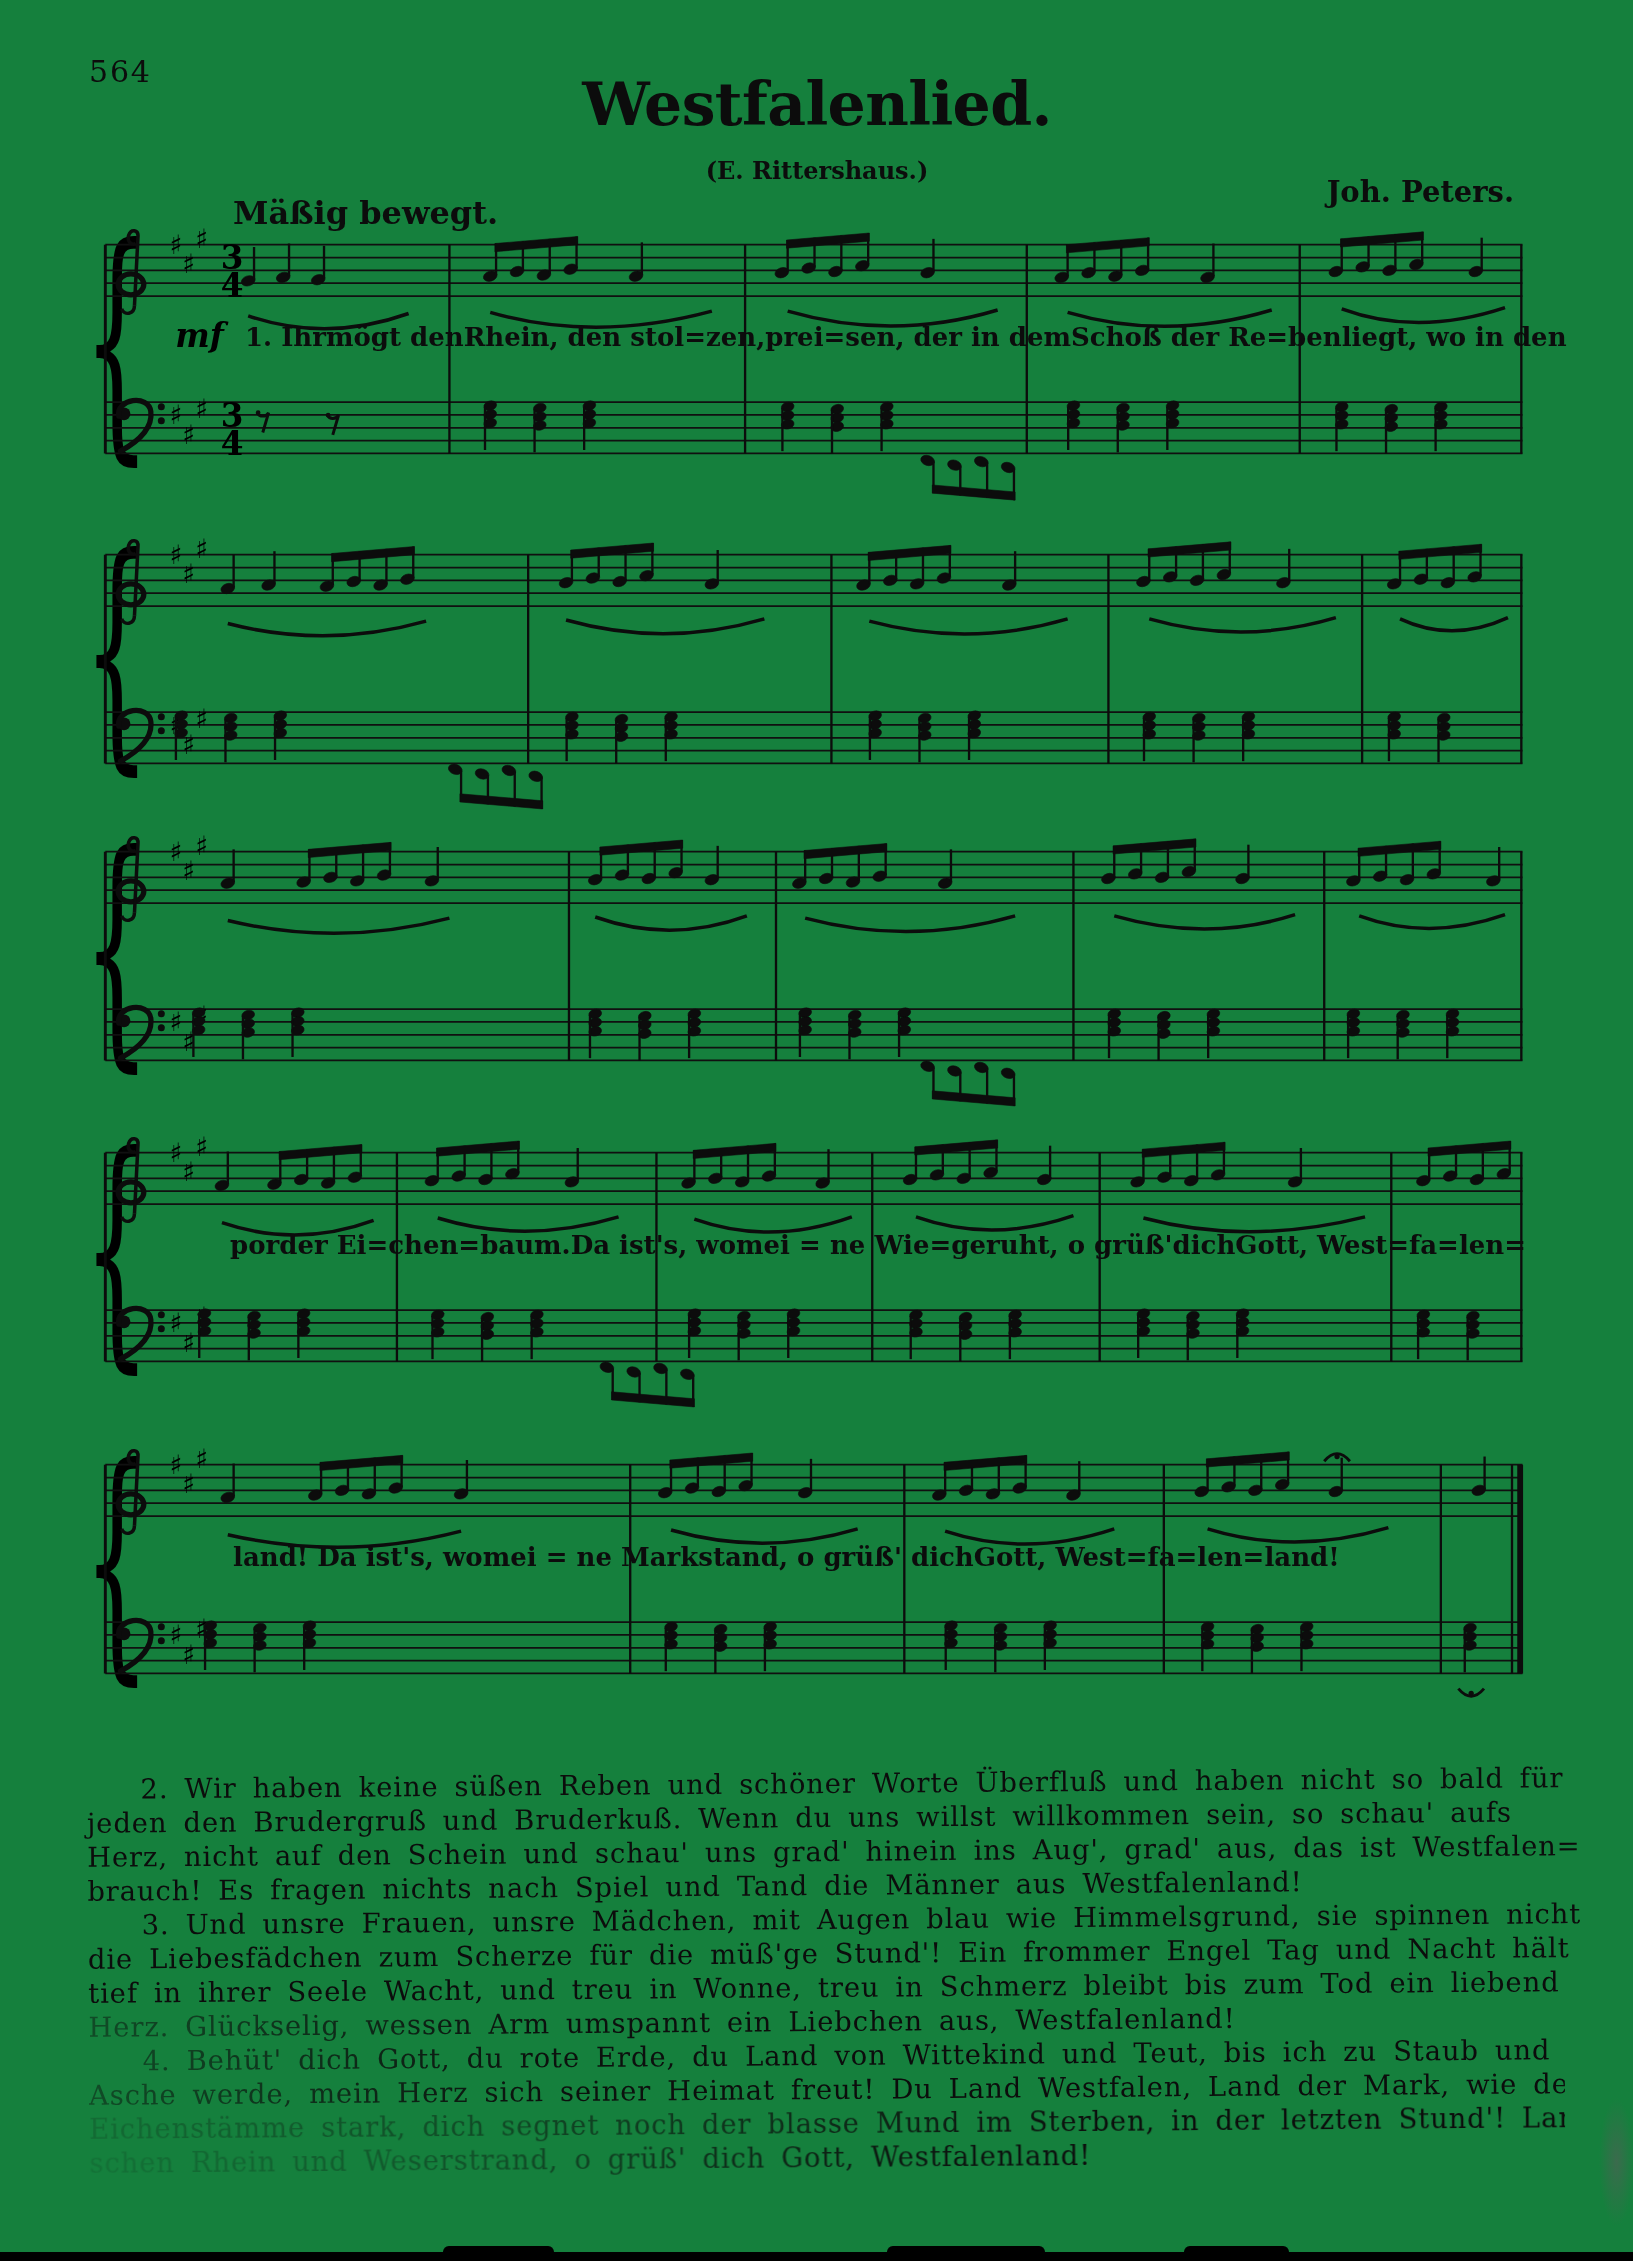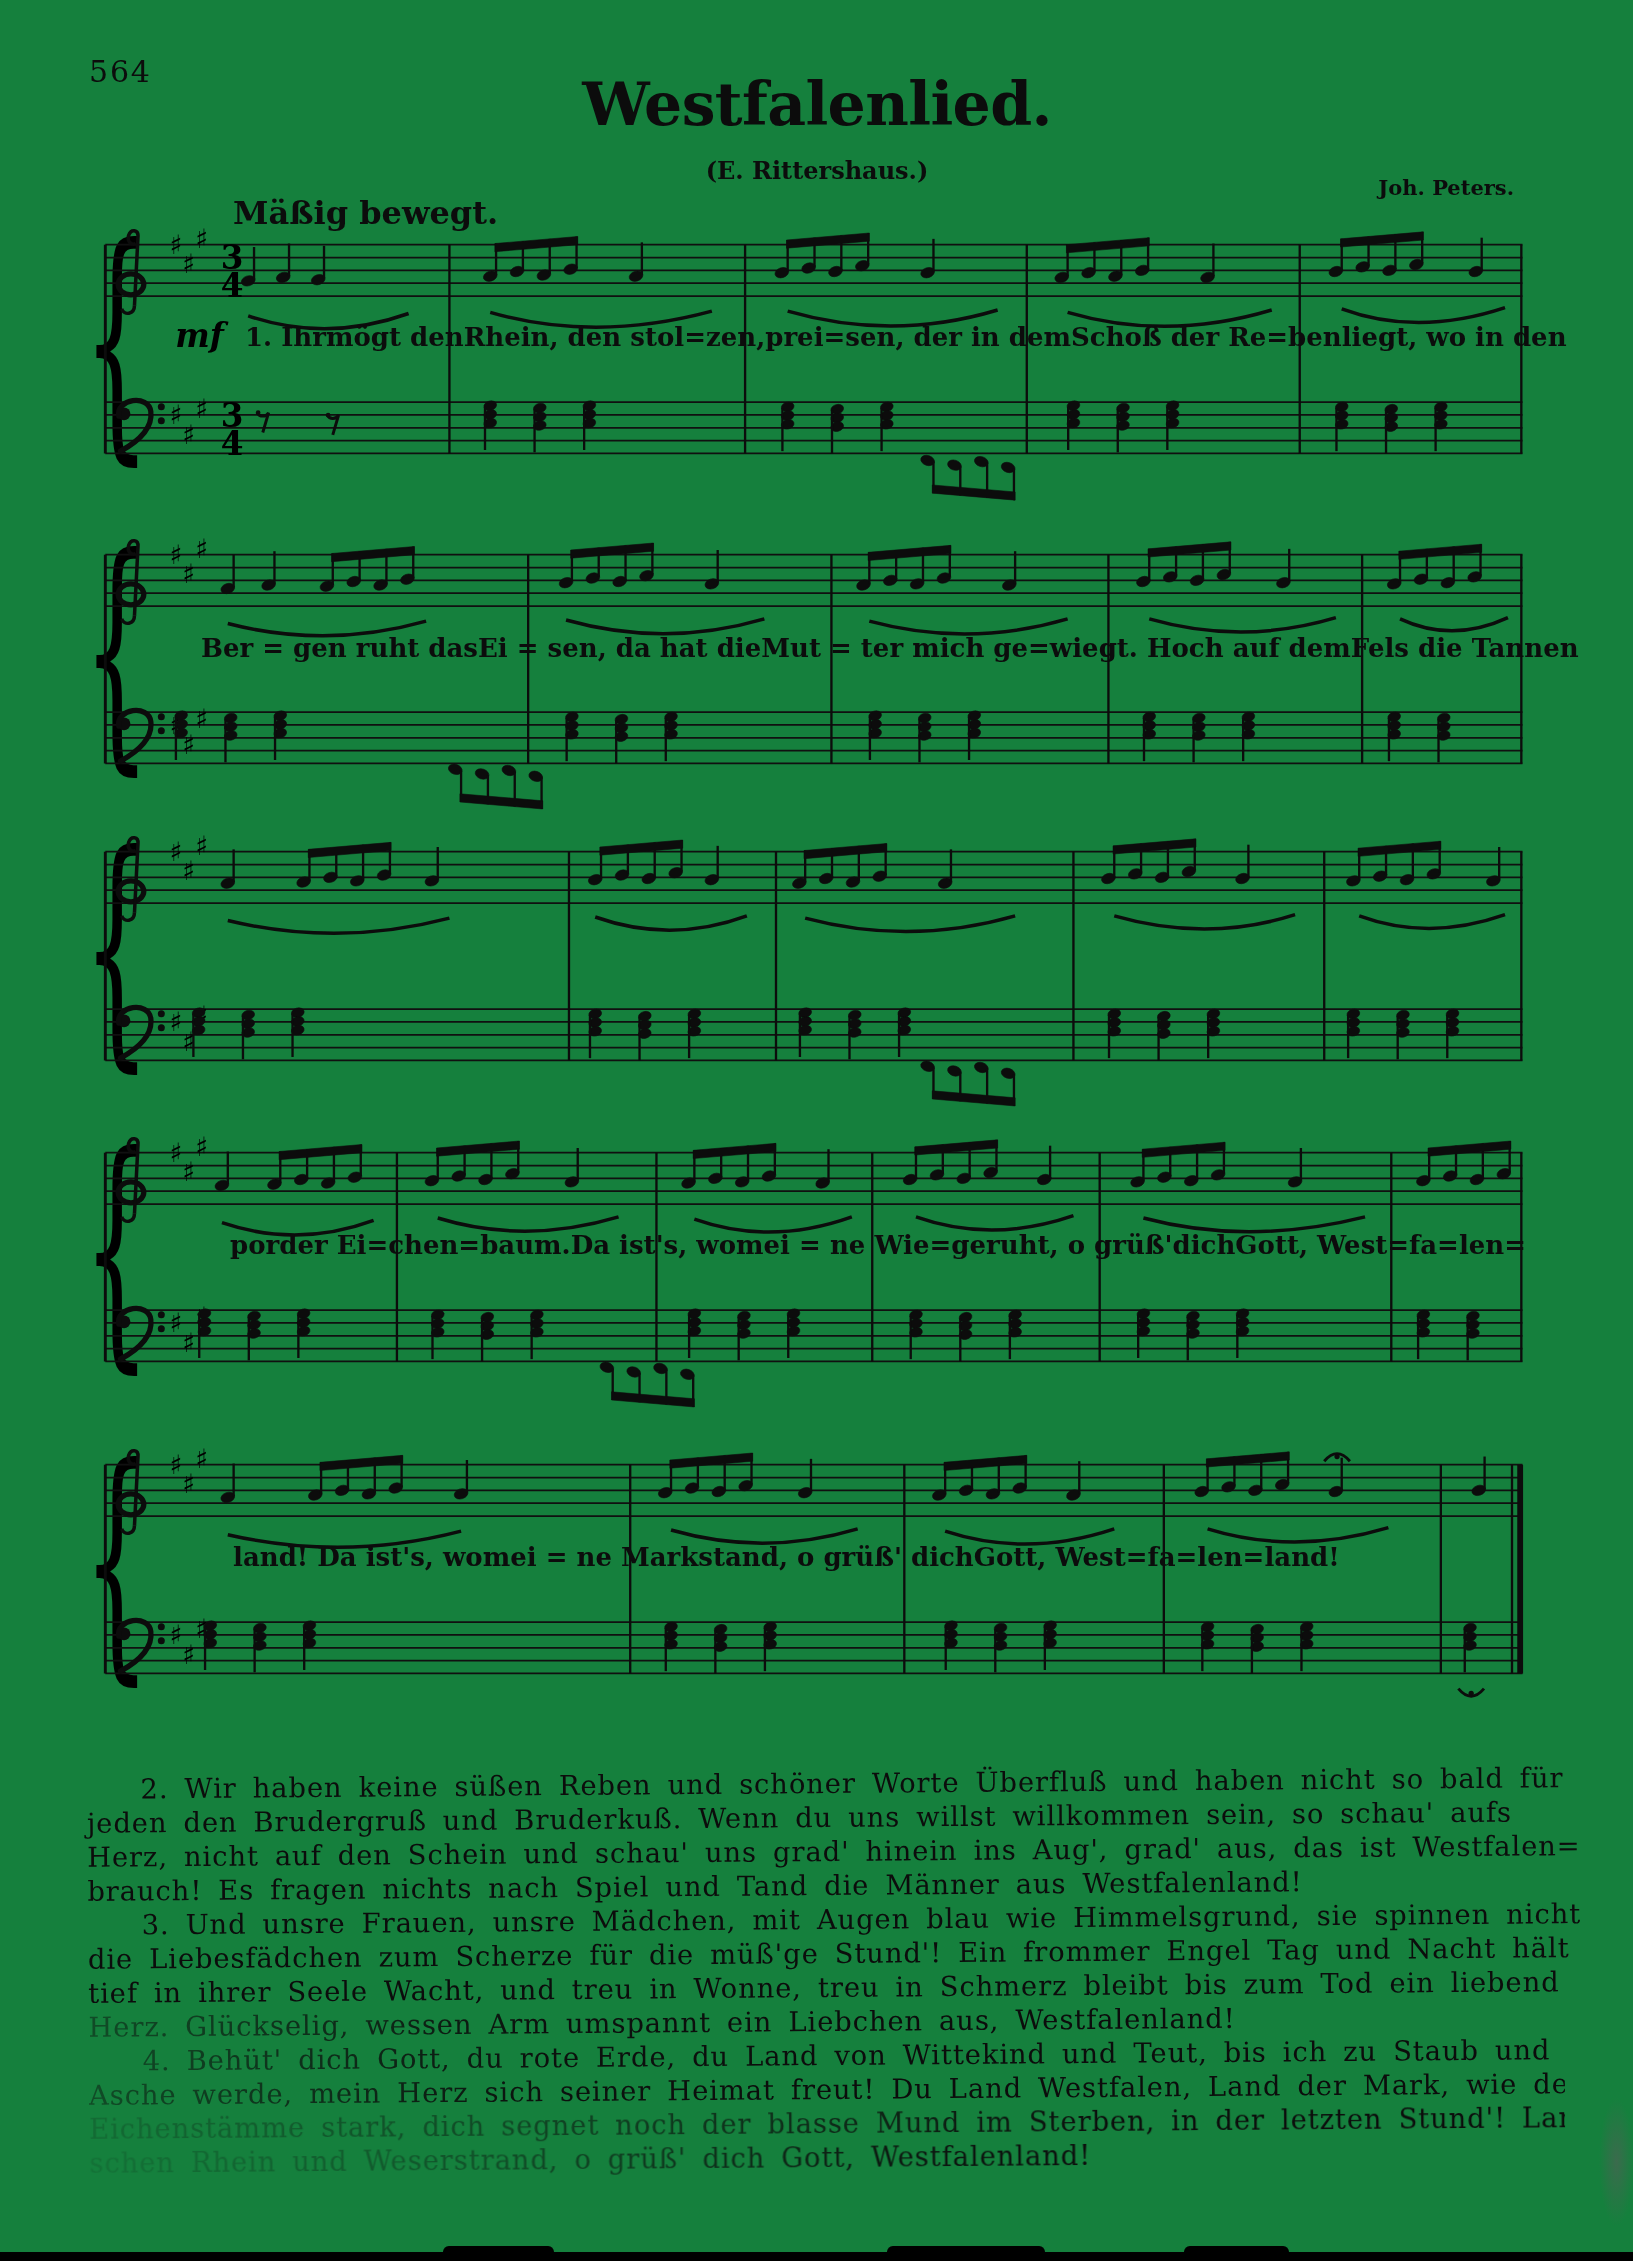--- a/index.html
+++ b/index.html
@@ -8,21 +8,21 @@
     background:#ffffff;color:#0c0c0c;
     font-family:"DejaVu Serif",serif;
     overflow:hidden;
   }
   .sheet{position:absolute;inset:0;background:#15803d;}
   .pagenum{position:absolute;left:89px;top:54px;font-size:30px;letter-spacing:1.8px;}
   .title{position:absolute;left:0;right:0;top:69px;margin:0;text-align:center;
          font-size:60px;font-weight:700;letter-spacing:-0.6px;}
   .subtitle{position:absolute;left:0;right:0;top:156px;text-align:center;
             font-size:24px;font-weight:600;}
-  .composer{position:absolute;right:120px;top:175px;font-size:21px;font-weight:600;}
+  .composer{position:absolute;right:120px;top:175px;font-size:29px;font-weight:600;}
   .tempo{position:absolute;left:233px;top:194px;font-size:32px;font-weight:700;}
 
   .system{position:absolute;left:82px;width:1458px;height:245px;}
   .system svg{display:block;overflow:visible;}
 
   .lyrics{position:absolute;display:flex;justify-content:flex-start;
           align-items:baseline;font-weight:700;font-size:26px;line-height:1;}
   .lyrics span{white-space:nowrap;}
 
   .ks{font:600 46px "DejaVu Sans",sans-serif;}
@@ -228,26 +228,20 @@
         <use href="#ch3" x="1445" y="300"></use>
         <use href="#ch3" x="1530" y="296"></use>
       <use href="#ch3" x="1830" y="298"></use>
         <use href="#ch3" x="1915" y="300"></use>
         <use href="#ch3" x="2000" y="298"></use>
       <use href="#ch3" x="2250" y="298"></use>
         <use href="#ch3" x="2335" y="300"></use>
       <use href="#b4" transform="translate(640,398) scale(1,-1)"></use>
     </svg>
   </div>
-  <div class="lyrics" style="left:201px;top:635px;width:1321px">
-    <span>Ber = gen ruht das</span>
-    <span>Ei = sen, da hat die</span>
-    <span>Mut = ter mich ge=wiegt. Hoch auf dem</span>
-    <span>Fels die Tannen</span>
-  </div>
 
   <div class="system" style="top:840px">
     <svg width="1458" height="245" viewBox="0 0 2500 420">
       <g transform="translate(2,0) scale(0.42,1)">
           <text class="brace" x="0" y="332">{</text>
         </g>
       <use href="#staff5" x="40" y="20"></use>
         <use href="#staff5" x="40" y="290"></use>
       <line x1="40" y1="20" x2="40" y2="378" stroke="#0c0c0c" stroke-width="5"></line>
       <line x1="835" y1="20" x2="835" y2="378" stroke="#0c0c0c" stroke-width="4"></line>

